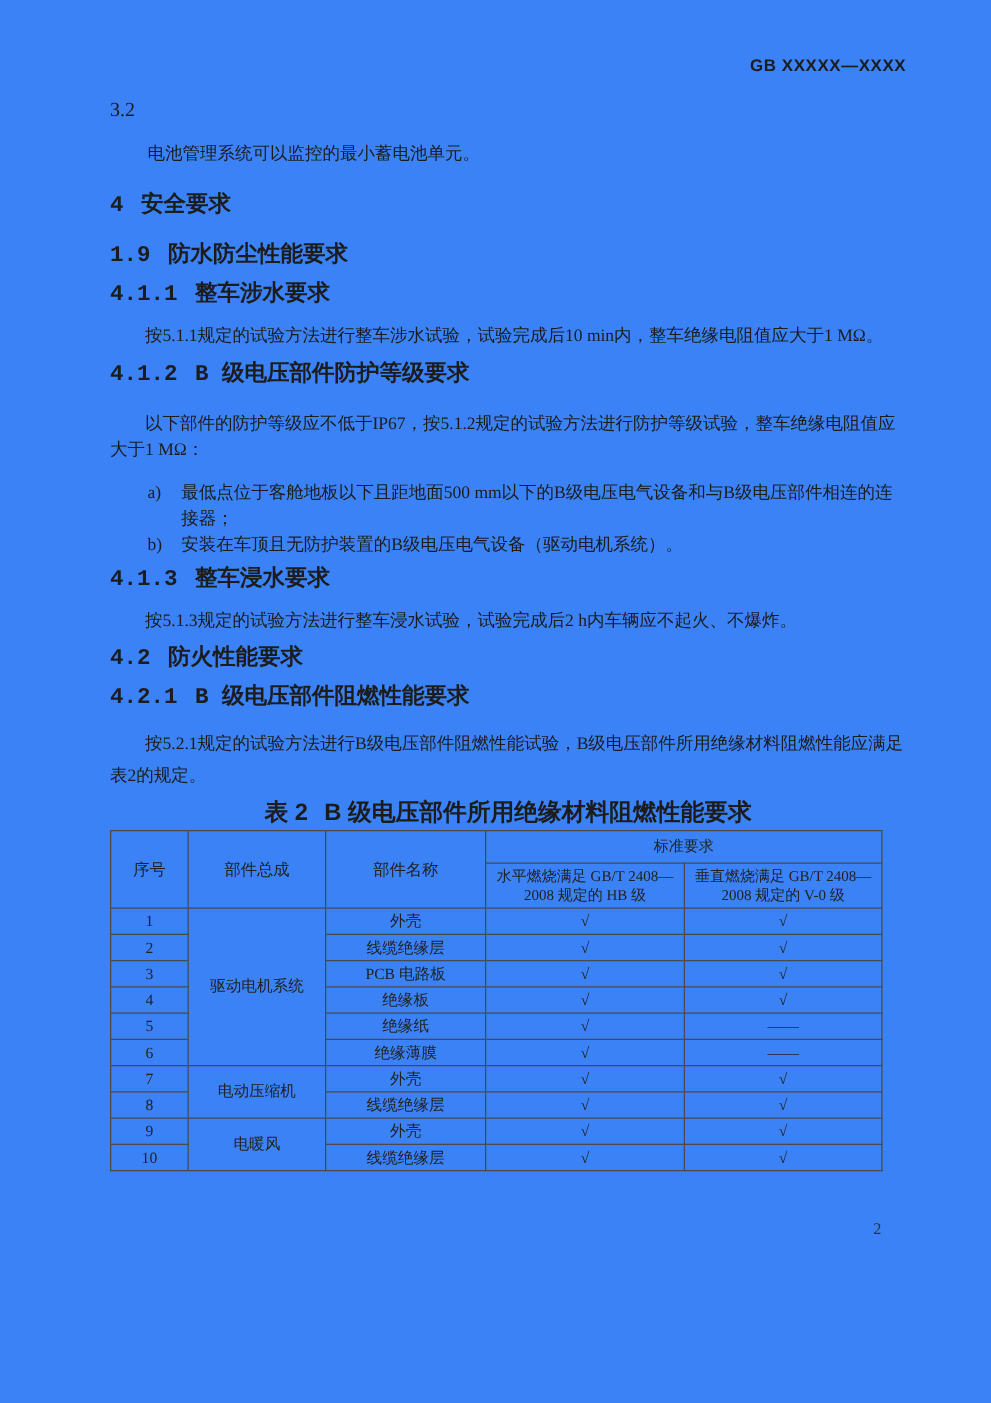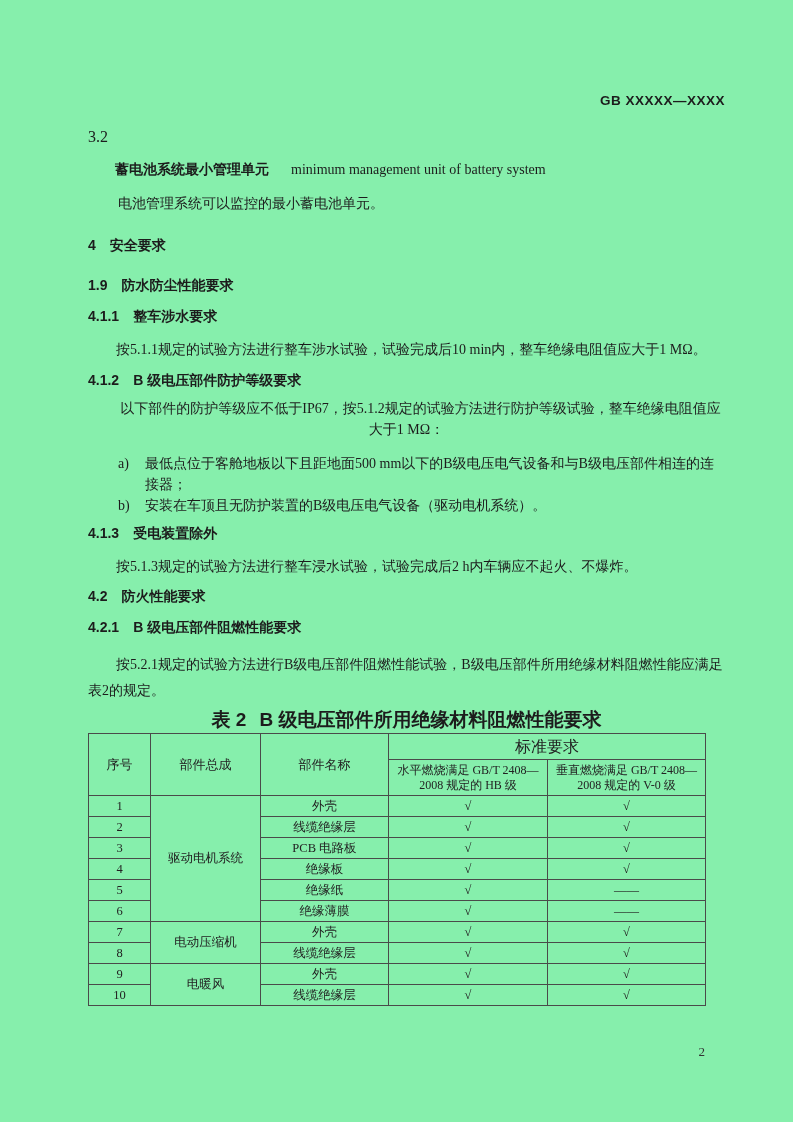--- a/index.html
+++ b/index.html
@@ -1,22 +1,22 @@
 <!DOCTYPE html>
 <html><head>
 <meta charset="utf-8">
 <style>
   html,body { margin:0; padding:0; background:#9a9a9a; }
   .page {
     position: relative;
     width: 793px; height: 1122px;
     margin: 0 auto;
-    background: #86efac;
+    background: #3b82f6;
     box-sizing: border-box;
-    padding: 92px 68px 0 88px;
+    padding: 44px 68px 0 88px;
     font-family: "Liberation Serif", "DejaVu Serif", serif;
     font-size: 14px;
     color: #1c1c1c;
     overflow: hidden;
   }
   .doc-code {
     text-align: right;
     font-family: "Liberation Sans", "DejaVu Sans", sans-serif;
     font-weight: bold;
     font-size: 13.5px;
@@ -27,40 +27,40 @@
   .clause-num { margin-top: 18px; height: 18px; line-height: 18px; font-size: 16px; }
   .term-line { margin-top: 14px; height: 18px; line-height: 18px; padding-left: 27px; }
   .term-zh {
     font-family: "Liberation Sans", "DejaVu Sans", sans-serif;
     font-weight: bold; font-size: 14px;
   }
   .term-en { margin-left: 22px; font-size: 14px; }
   .definition { margin-top: 17px; height: 18px; line-height: 18px; padding-left: 30px; font-family: Liberation Mono, monospace; }
 
   .heading {
-    font-family: Liberation Sans, sans-serif;
-    font-weight: bold; font-size: 14px;
+    font-family: Liberation Mono, monospace;
+    font-weight: bold; font-size: 18px;
     height: 19px; line-height: 19px;
     white-space: nowrap;
   }
   .h-num { display: inline-block; margin-right: 14px; }
   .mt-h4   { margin-top: 23px; }
   .mt-h41  { margin-top: 21px; }
   .mt-h411 { margin-top: 12px; }
   .mt-h412 { margin-top: 11px; }
   .mt-h413 { margin-top: 8px;  }
   .mt-h42  { margin-top: 10px; }
   .mt-h421 { margin-top: 12px; }
 
   .para {
     text-indent: 2em;
     line-height: 20px;
     margin-top: 14px;
   }
-  .para.multiline { line-height: 21px; margin-top: 8px; text-align: center; }
+  .para.multiline { line-height: 21px; margin-top: 19px; }
   .para.p421 { line-height: 26px; margin-top: 15px; }
 
   .list-item {
     padding-left: 57px;
     text-indent: -27px;
     line-height: 21px;
   }
   .list-item .marker { display: inline-block; width: 17px; text-indent: 0; margin-right: 10px; }
   .list-a { margin-top: 13px; }
   .list-b { margin-top: 0; }
@@ -84,21 +84,21 @@
   }
   table.t2 th, table.t2 td {
     border: 1px solid #4a4a4a;
     text-align: center;
     vertical-align: middle;
     padding: 0 2px;
     font-weight: normal;
     color: #222;
   }
   table.t2 thead th { line-height: 15px; }
-  .th-req { height: 25px; font-size: 16px; }
+  .th-req { height: 25px; font-size: 12px; }
   .th-sub { height: 35px; font-size: 12px; }
   .th-main { font-size: 13px; }
   table.t2 tbody td { height: 20px; font-size: 12.5px; }
   .col-no { width: 62px; }
   .col-asm { width: 110px; }
   .col-part { width: 128px; }
   .col-hb { width: 159px; }
   .col-v0 { width: 158px; }
   td.check { font-size: 12px; color: #2a2a2a; }
 
@@ -112,23 +112,20 @@
 </style>
 </head>
 <body>
 
 <div class="page">
 
   <div class="doc-code">GB XXXXX—XXXX</div>
 
   <div class="clause-num">3.2</div>
 
-  <div class="term-line">
-    <span class="term-zh">蓄电池系统最小管理单元</span><span class="term-en">minimum management unit of battery system</span>
-  </div>
 
   <div class="definition">电池管理系统可以监控的最小蓄电池单元。</div>
 
   <div class="heading mt-h4">
     <span class="h-num">4</span><span>安全要求</span>
   </div>
 
   <div class="heading mt-h41">
     <span class="h-num">1.9</span><span>防水防尘性能要求</span>
   </div>
@@ -147,21 +144,21 @@
 
   <div class="list-item list-a">
     <span class="marker">a)</span><span>最低点位于客舱地板以下且距地面500 mm以下的B级电压电气设备和与B级电压部件相连的连接器；</span>
   </div>
 
   <div class="list-item list-b">
     <span class="marker">b)</span><span>安装在车顶且无防护装置的B级电压电气设备（驱动电机系统）。</span>
   </div>
 
   <div class="heading mt-h413">
-    <span class="h-num">4.1.3</span><span>受电装置除外</span>
+    <span class="h-num">4.1.3</span><span>整车浸水要求</span>
   </div>
 
   <div class="para">按5.1.3规定的试验方法进行整车浸水试验，试验完成后2 h内车辆应不起火、不爆炸。</div>
 
   <div class="heading mt-h42">
     <span class="h-num">4.2</span><span>防火性能要求</span>
   </div>
 
   <div class="heading mt-h421">
     <span class="h-num">4.2.1</span><span>B 级电压部件阻燃性能要求</span>

